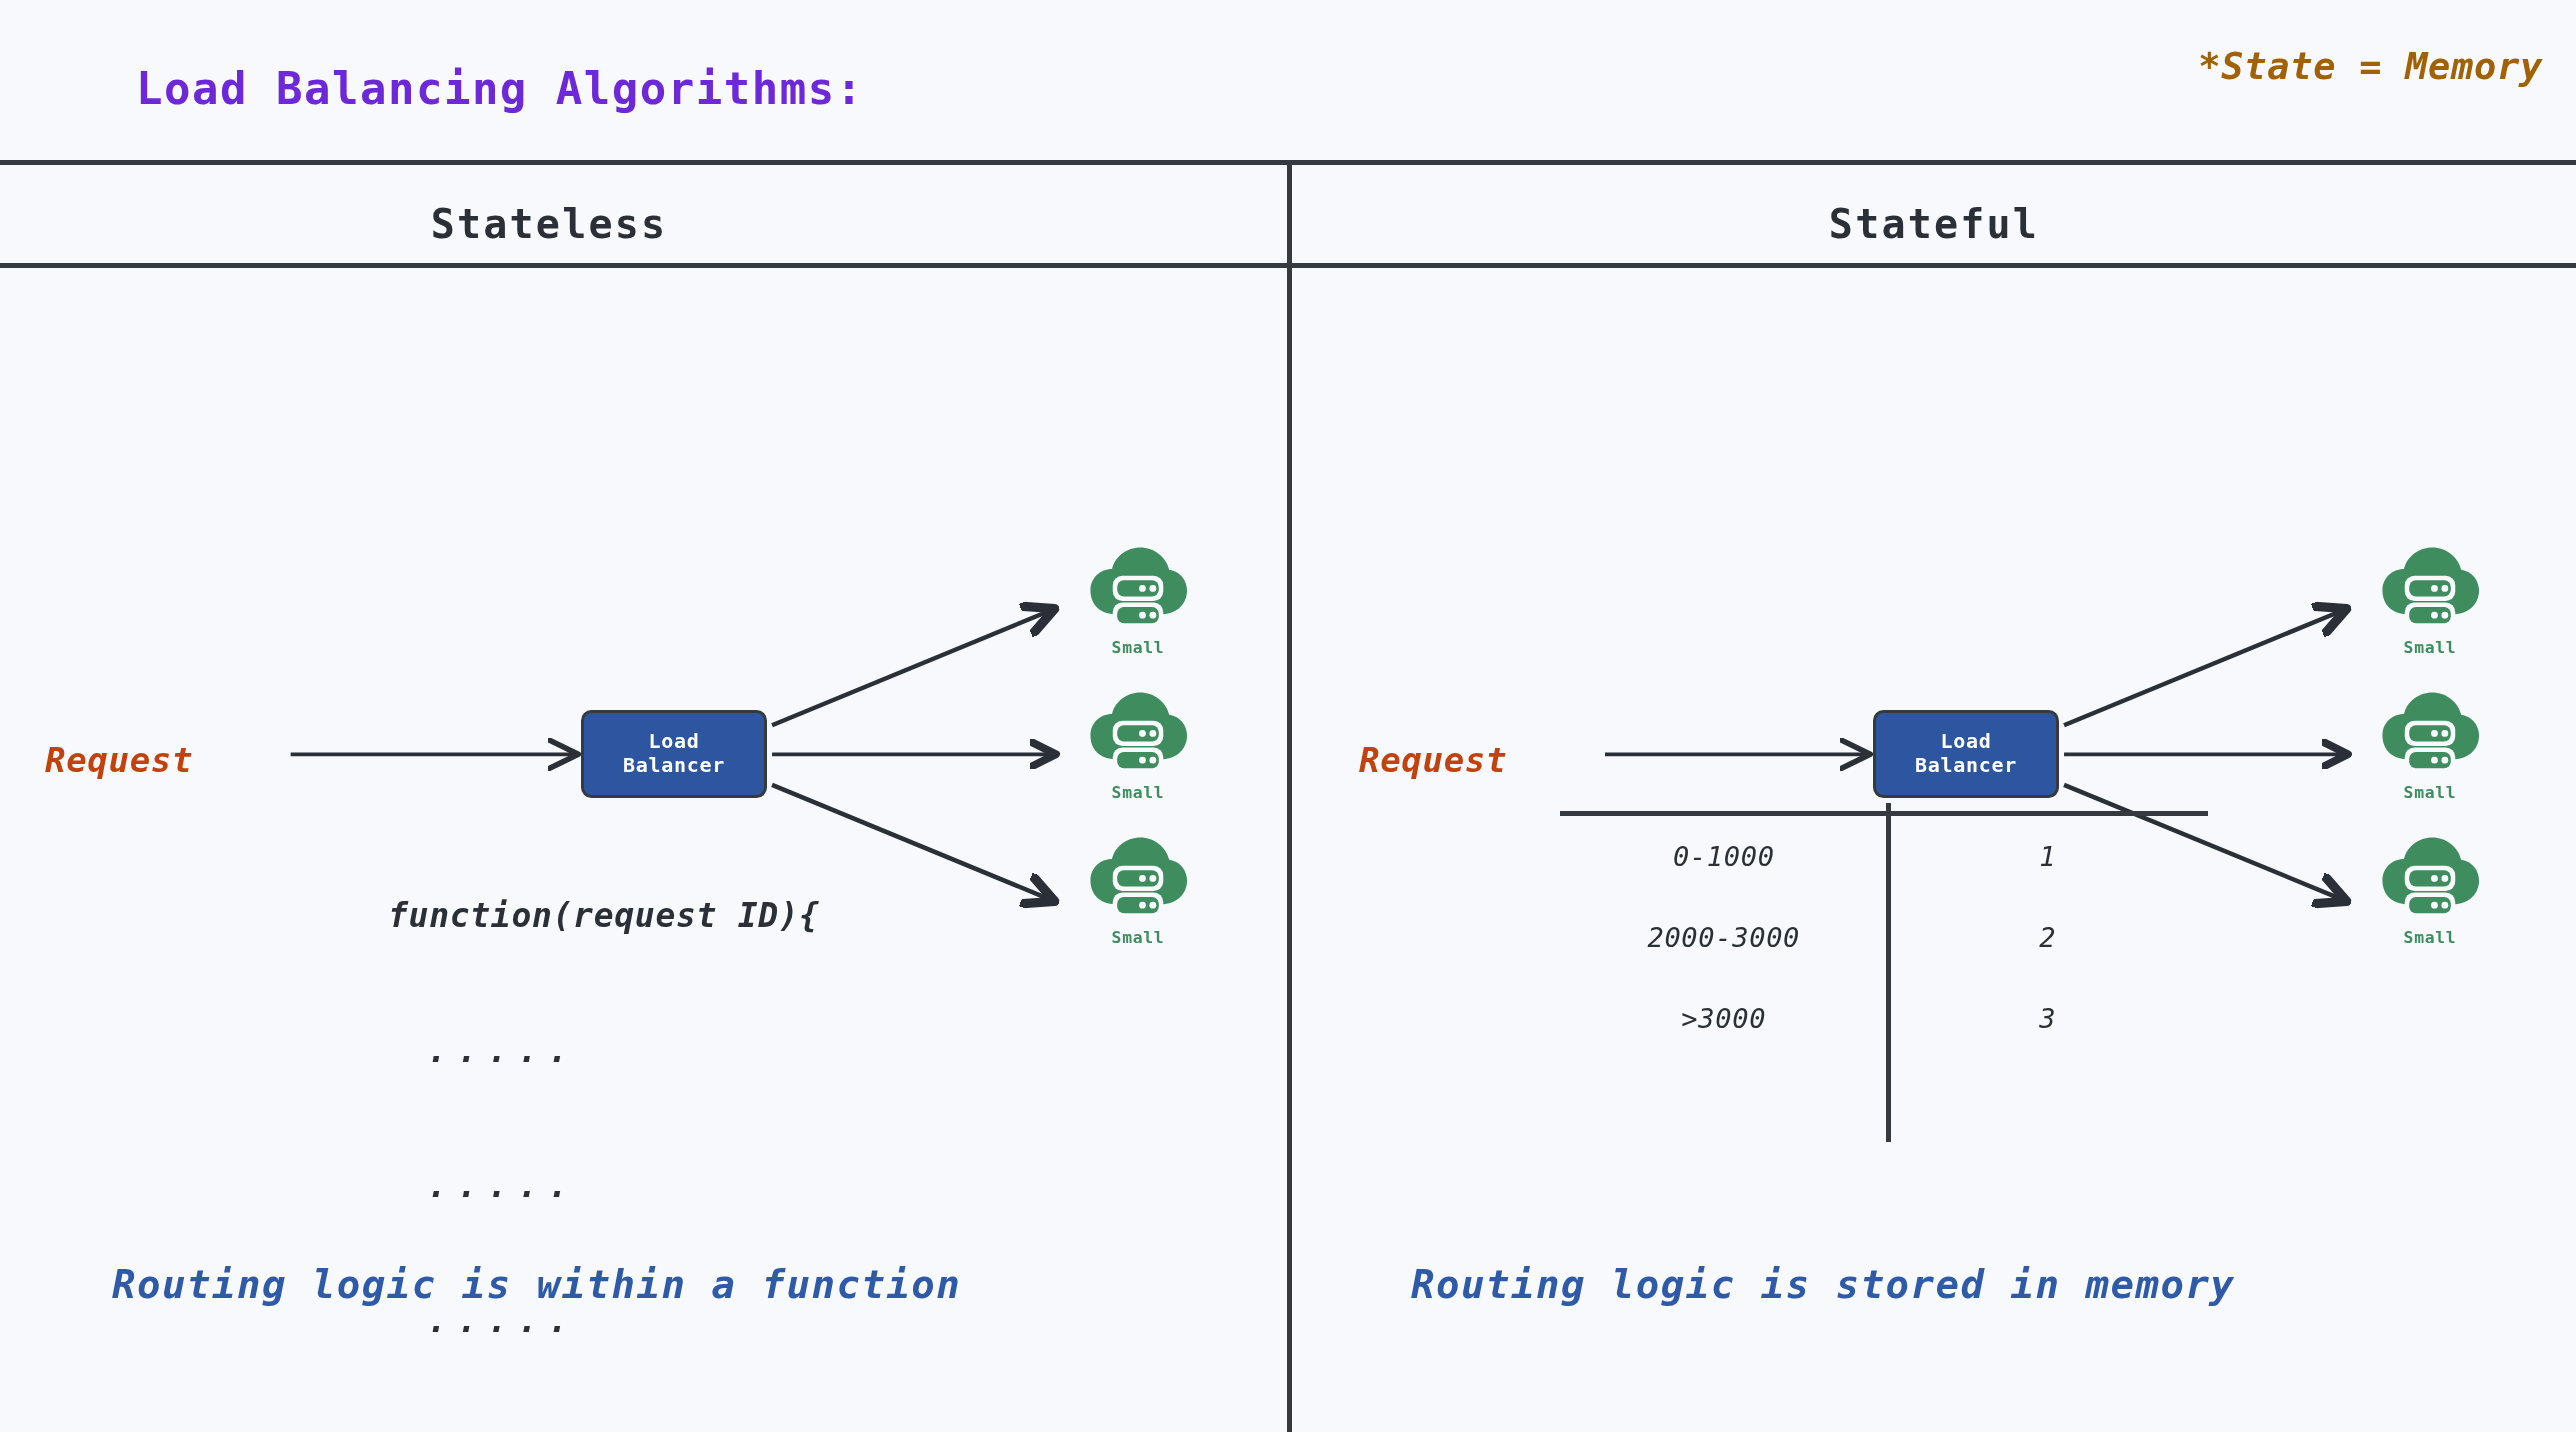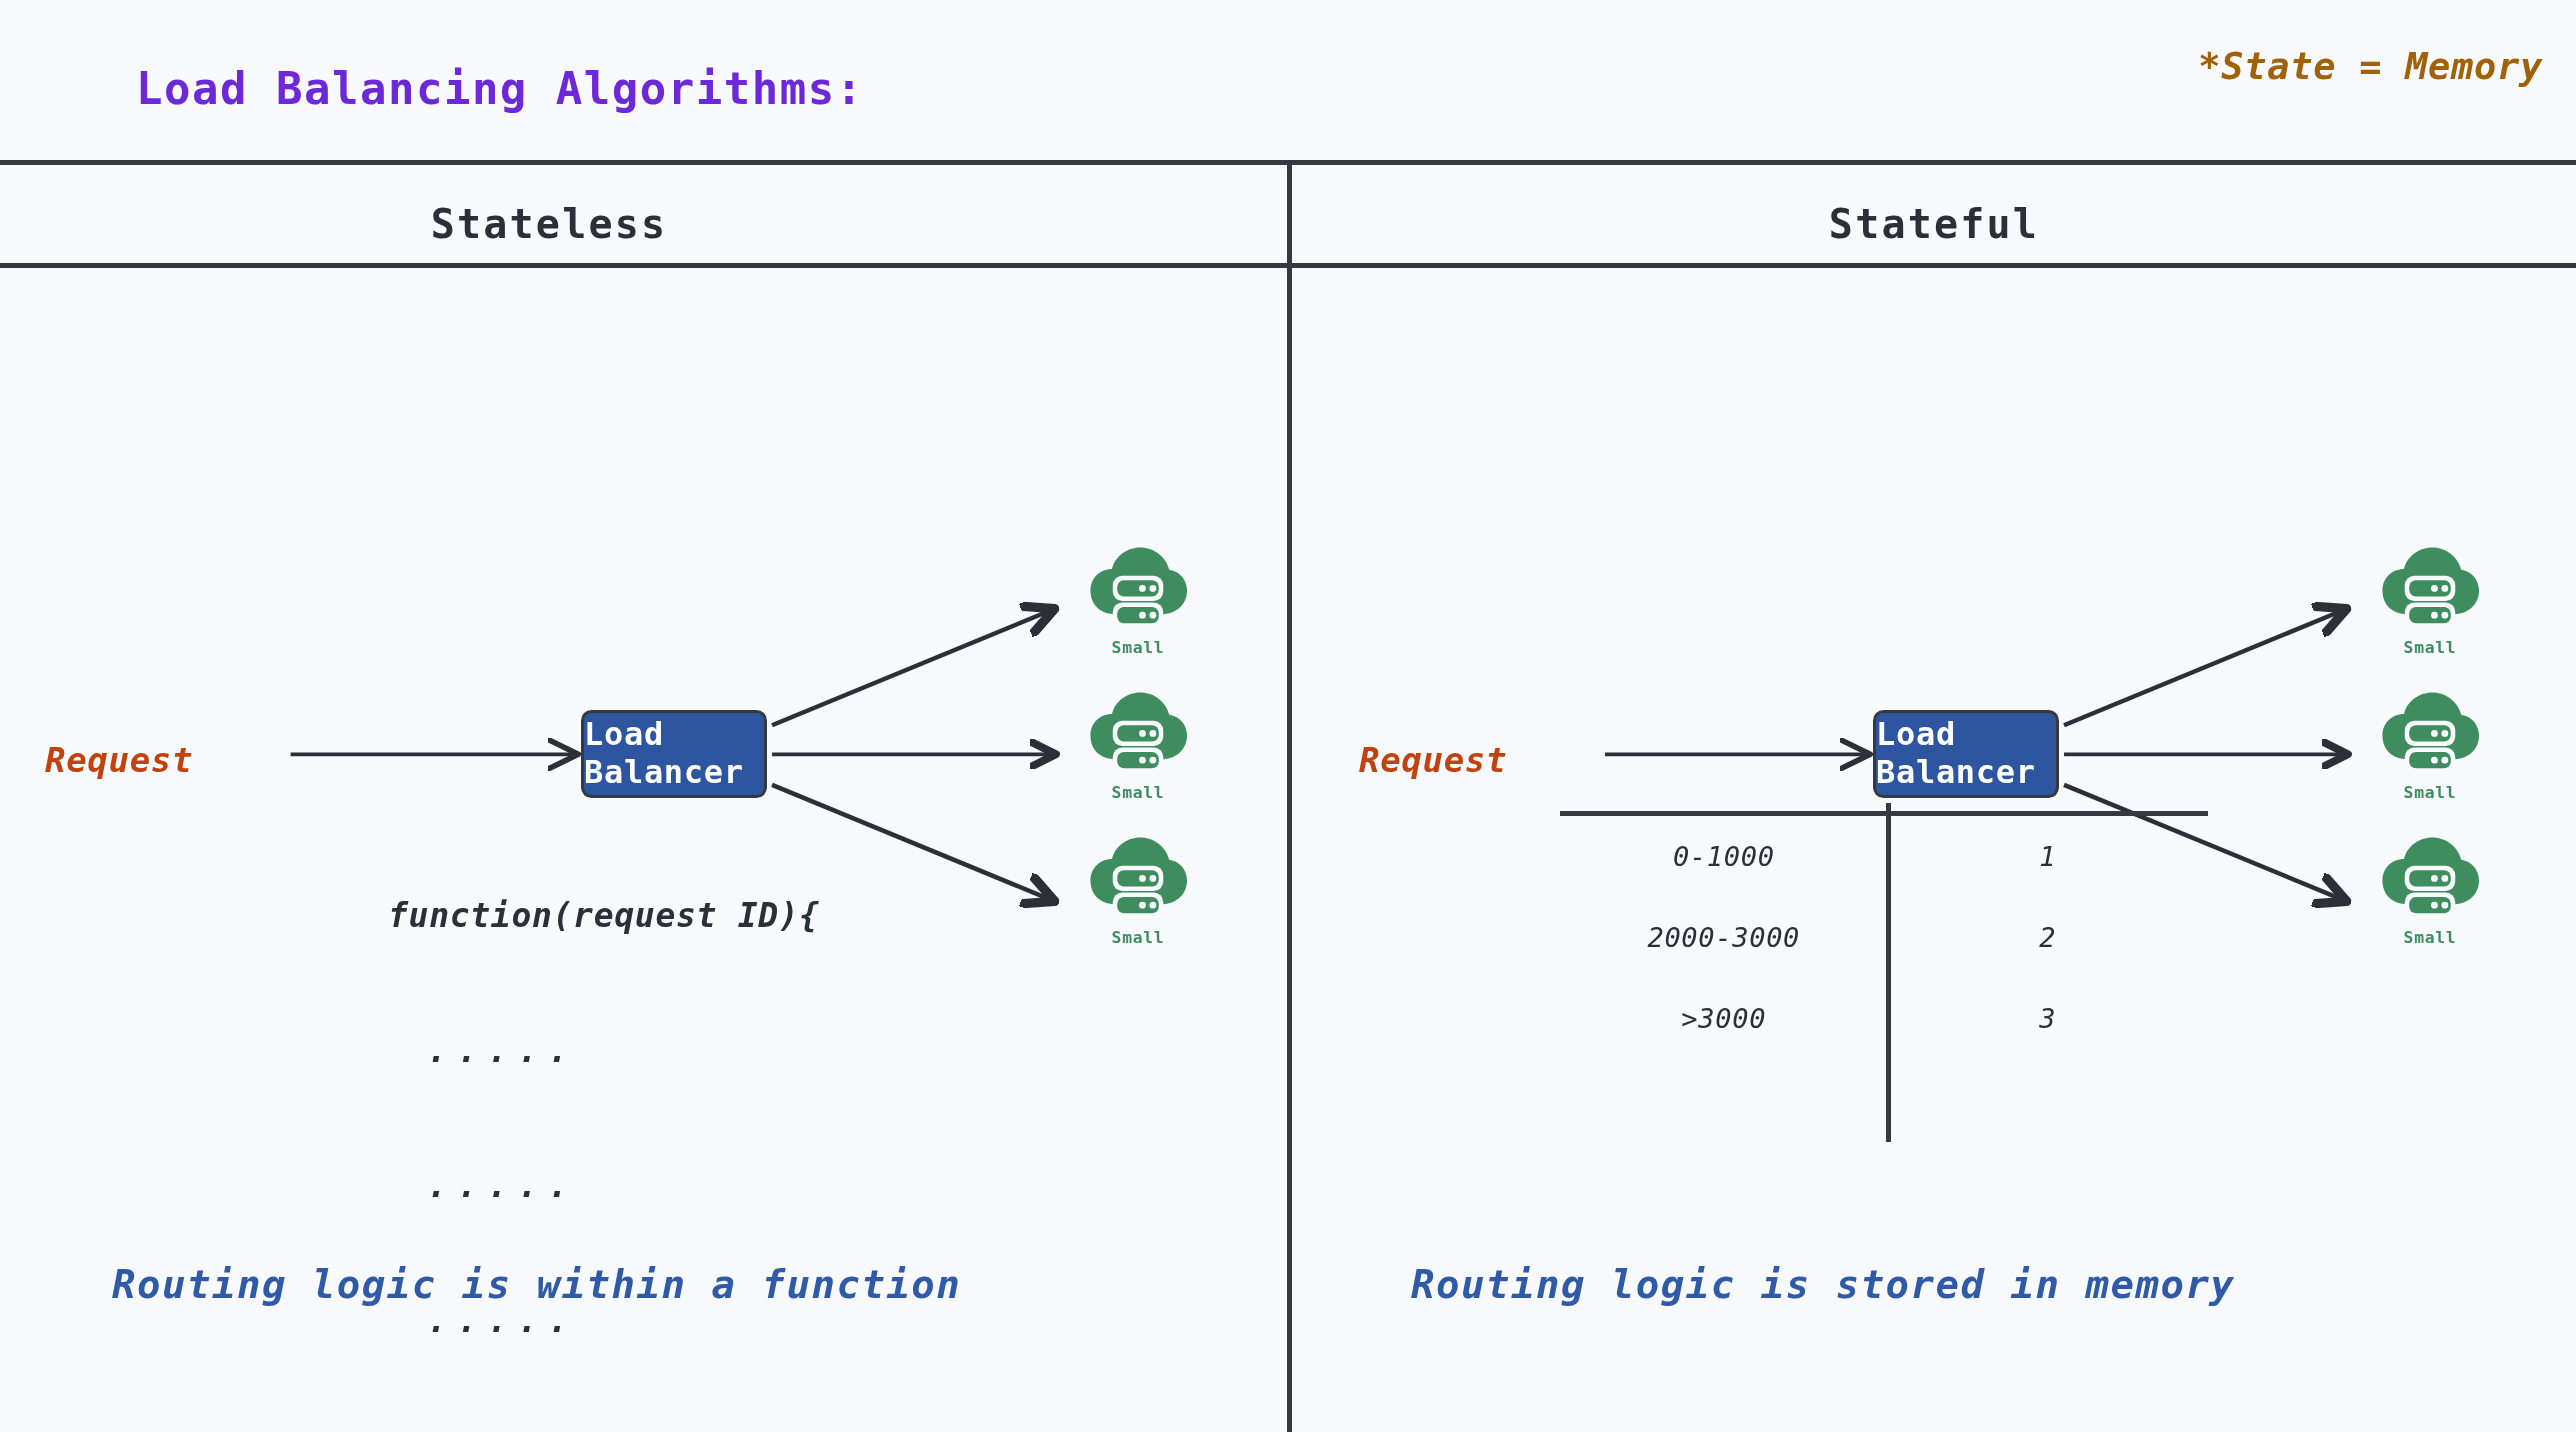--- a/index.html
+++ b/index.html
@@ -49,22 +49,22 @@
   .req-label{
     position:absolute;top:477px;
     font-size:34px;font-weight:bold;font-style:italic;color:#c2410c;
     letter-spacing:0.7px;white-space:nowrap;
   }
   .lb-box{
     position:absolute;
     width:186px;height:88px;border-radius:10.4px;
     background:#2d55a0;border:3.7px solid #343a40;
     box-sizing:border-box;
-    display:flex;flex-direction:column;align-items:flex-start;justify-content:center;
-    color:#ffffff;font-size:32px;font-weight:bold;line-height:1.18;
+    display:flex;flex-direction:column;align-items:center;justify-content:center;
+    color:#ffffff;font-size:20px;font-weight:bold;line-height:1.18;
     letter-spacing:0.7px;
   }
   .lb-box span{display:block;}
 
   .flow-svg{position:absolute;left:0;top:0;width:100%;height:522px;overflow:visible;}
 
   
   .server{
     position:absolute;width:112px;
     display:flex;flex-direction:column;align-items:center;

